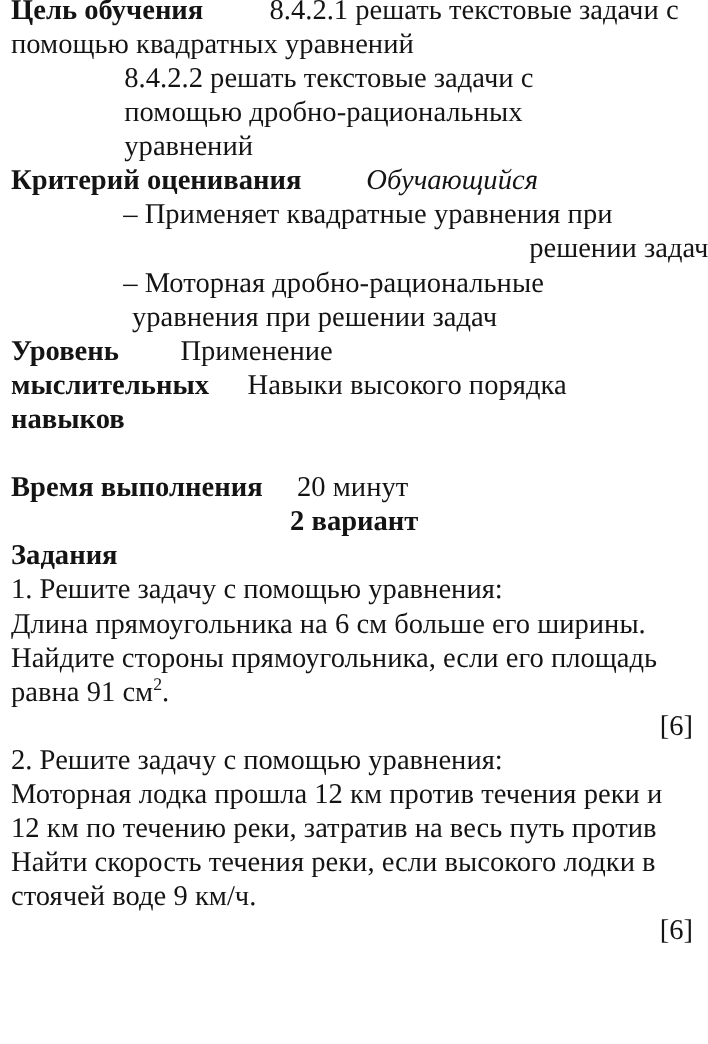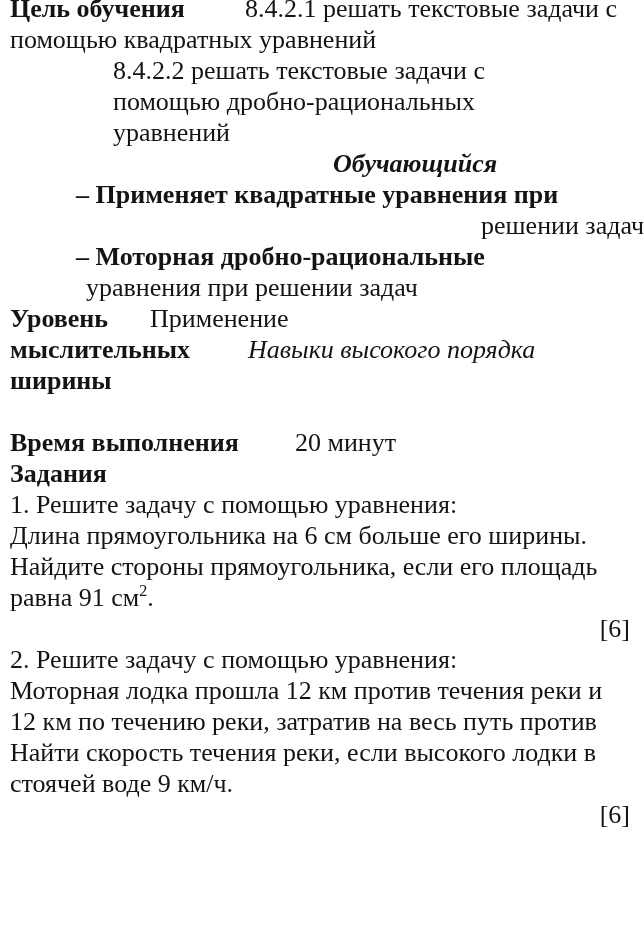--- a/index.html
+++ b/index.html
@@ -27,30 +27,30 @@
     position: relative;
     height: 31px;
     padding-left: 10px;
     white-space: nowrap;
     box-sizing: border-box;
   }
   .b { font-weight: bold; }
   .i { font-style: italic; }
   
   .ind180 { padding-left: 113px; }
-  .ind160 { padding-left: 76px; font-weight: bold; }
+  .ind160 { padding-left: 112px; }
   .ind177 { padding-left: 177px; text-align: right; }
-  .ind188 { padding-left: 86px; }
+  .ind188 { padding-left: 120px; }
   
   .v    { position: absolute; top: 0; }
   .vx245 { left: 245px; }
-  .vx333 { left: 333px; font-weight: bold; }
-  .vx155 { left: 150px; }
-  .vx240 { left: 248px; font-style: italic; }
-  .vx287 { left: 295px; }
+  .vx333 { left: 333px; }
+  .vx155 { left: 164px; }
+  .vx240 { left: 225px; }
+  .vx287 { left: 270px; }
   .center { text-align: center; padding-left: 0; }
   .right  { text-align: right; padding-right: 14px; }
   .blank  { height: 31px; }
   sup.sq {
     vertical-align: super;
     font-size: 0.62em;
     line-height: 0;
   }
 </style>
 </head>
@@ -61,46 +61,48 @@
   <div class="line">
     <span class="b">Цель обучения</span>
     <span class="v vx245">8.4.2.1 решать текстовые задачи с</span>
   </div>
   <div class="line">помощью квадратных уравнений</div>
   <div class="line ind180">8.4.2.2 решать текстовые задачи с</div>
   <div class="line ind180">помощью дробно-рациональных</div>
   <div class="line ind180">уравнений</div>
 
   <div class="line">
+    <span class="b">Критерий оценивания</span>
     <span class="v vx333 i">Обучающийся</span>
   </div>
   <div class="line ind160">– Применяет квадратные уравнения при</div>
   <div class="line ind177">решении задач</div>
   <div class="line ind160">– Моторная дробно-рациональные</div>
   <div class="line ind188">уравнения при решении задач</div>
 
   <div class="line">
     <span class="b">Уровень</span>
     <span class="v vx155">Применение</span>
   </div>
   <div class="line">
     <span class="b">мыслительных</span>
     <span class="v vx240">Навыки высокого порядка</span>
   </div>
   <div class="line">
-    <span class="b">ширины</span>
+    <span class="b">навыков</span>
   </div>
 
   <div class="line blank"></div>
 
   <div class="line">
     <span class="b">Время выполнения</span>
     <span class="v vx287">20 минут</span>
   </div>
 
+  <div class="line center b">2 вариант</div>
 
   <div class="line b">Задания</div>
 
   <div class="line">1. Решите задачу с помощью уравнения:</div>
   <div class="line">Длина прямоугольника на 6 см больше его ширины.</div>
   <div class="line">Найдите стороны прямоугольника, если его площадь</div>
   <div class="line">
     <span>равна 91 см</span><sup class="sq">2</sup><span>.</span>
   </div>
   <div class="line right">[6]</div>

